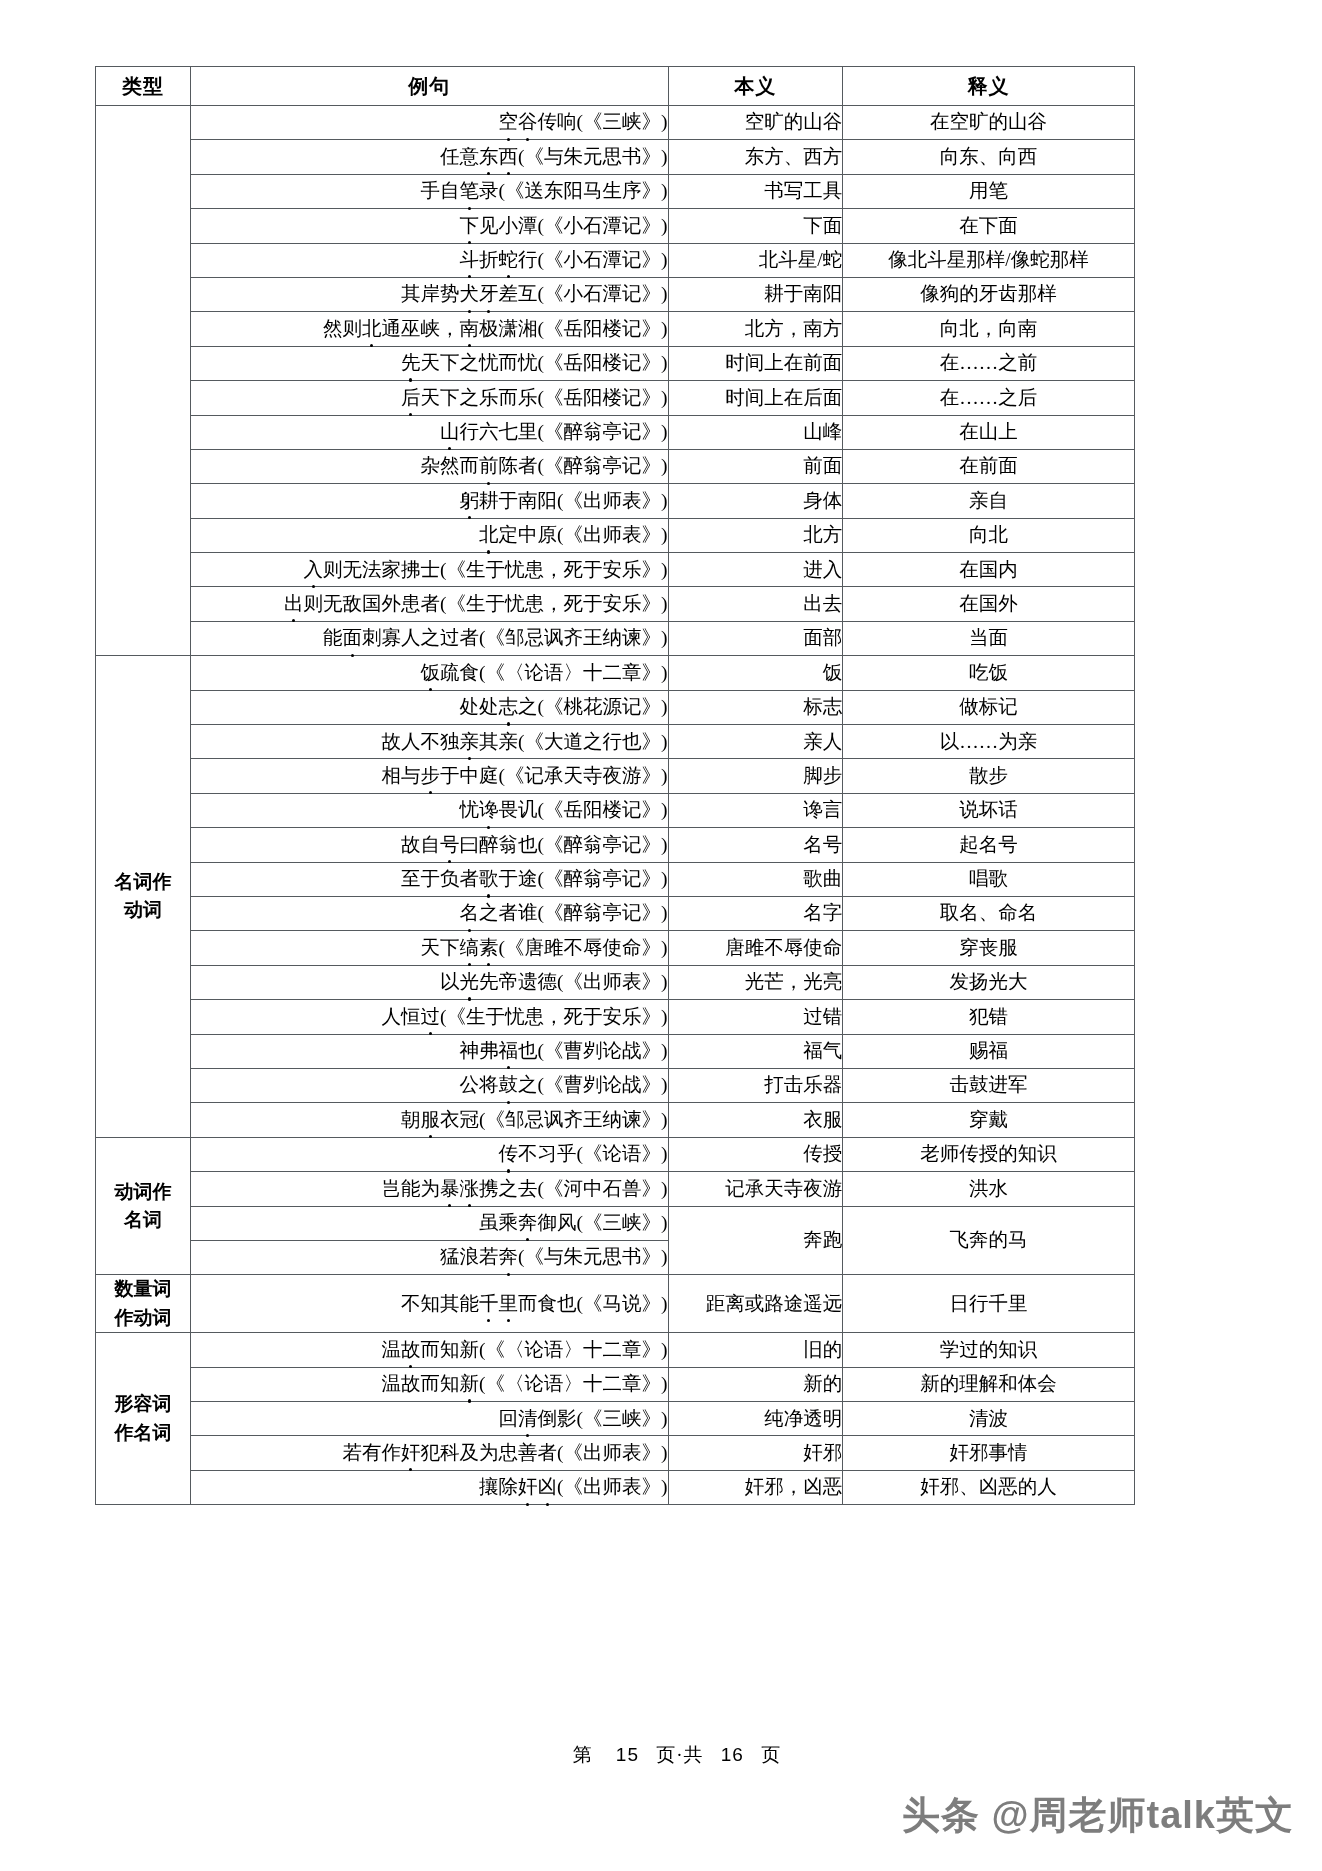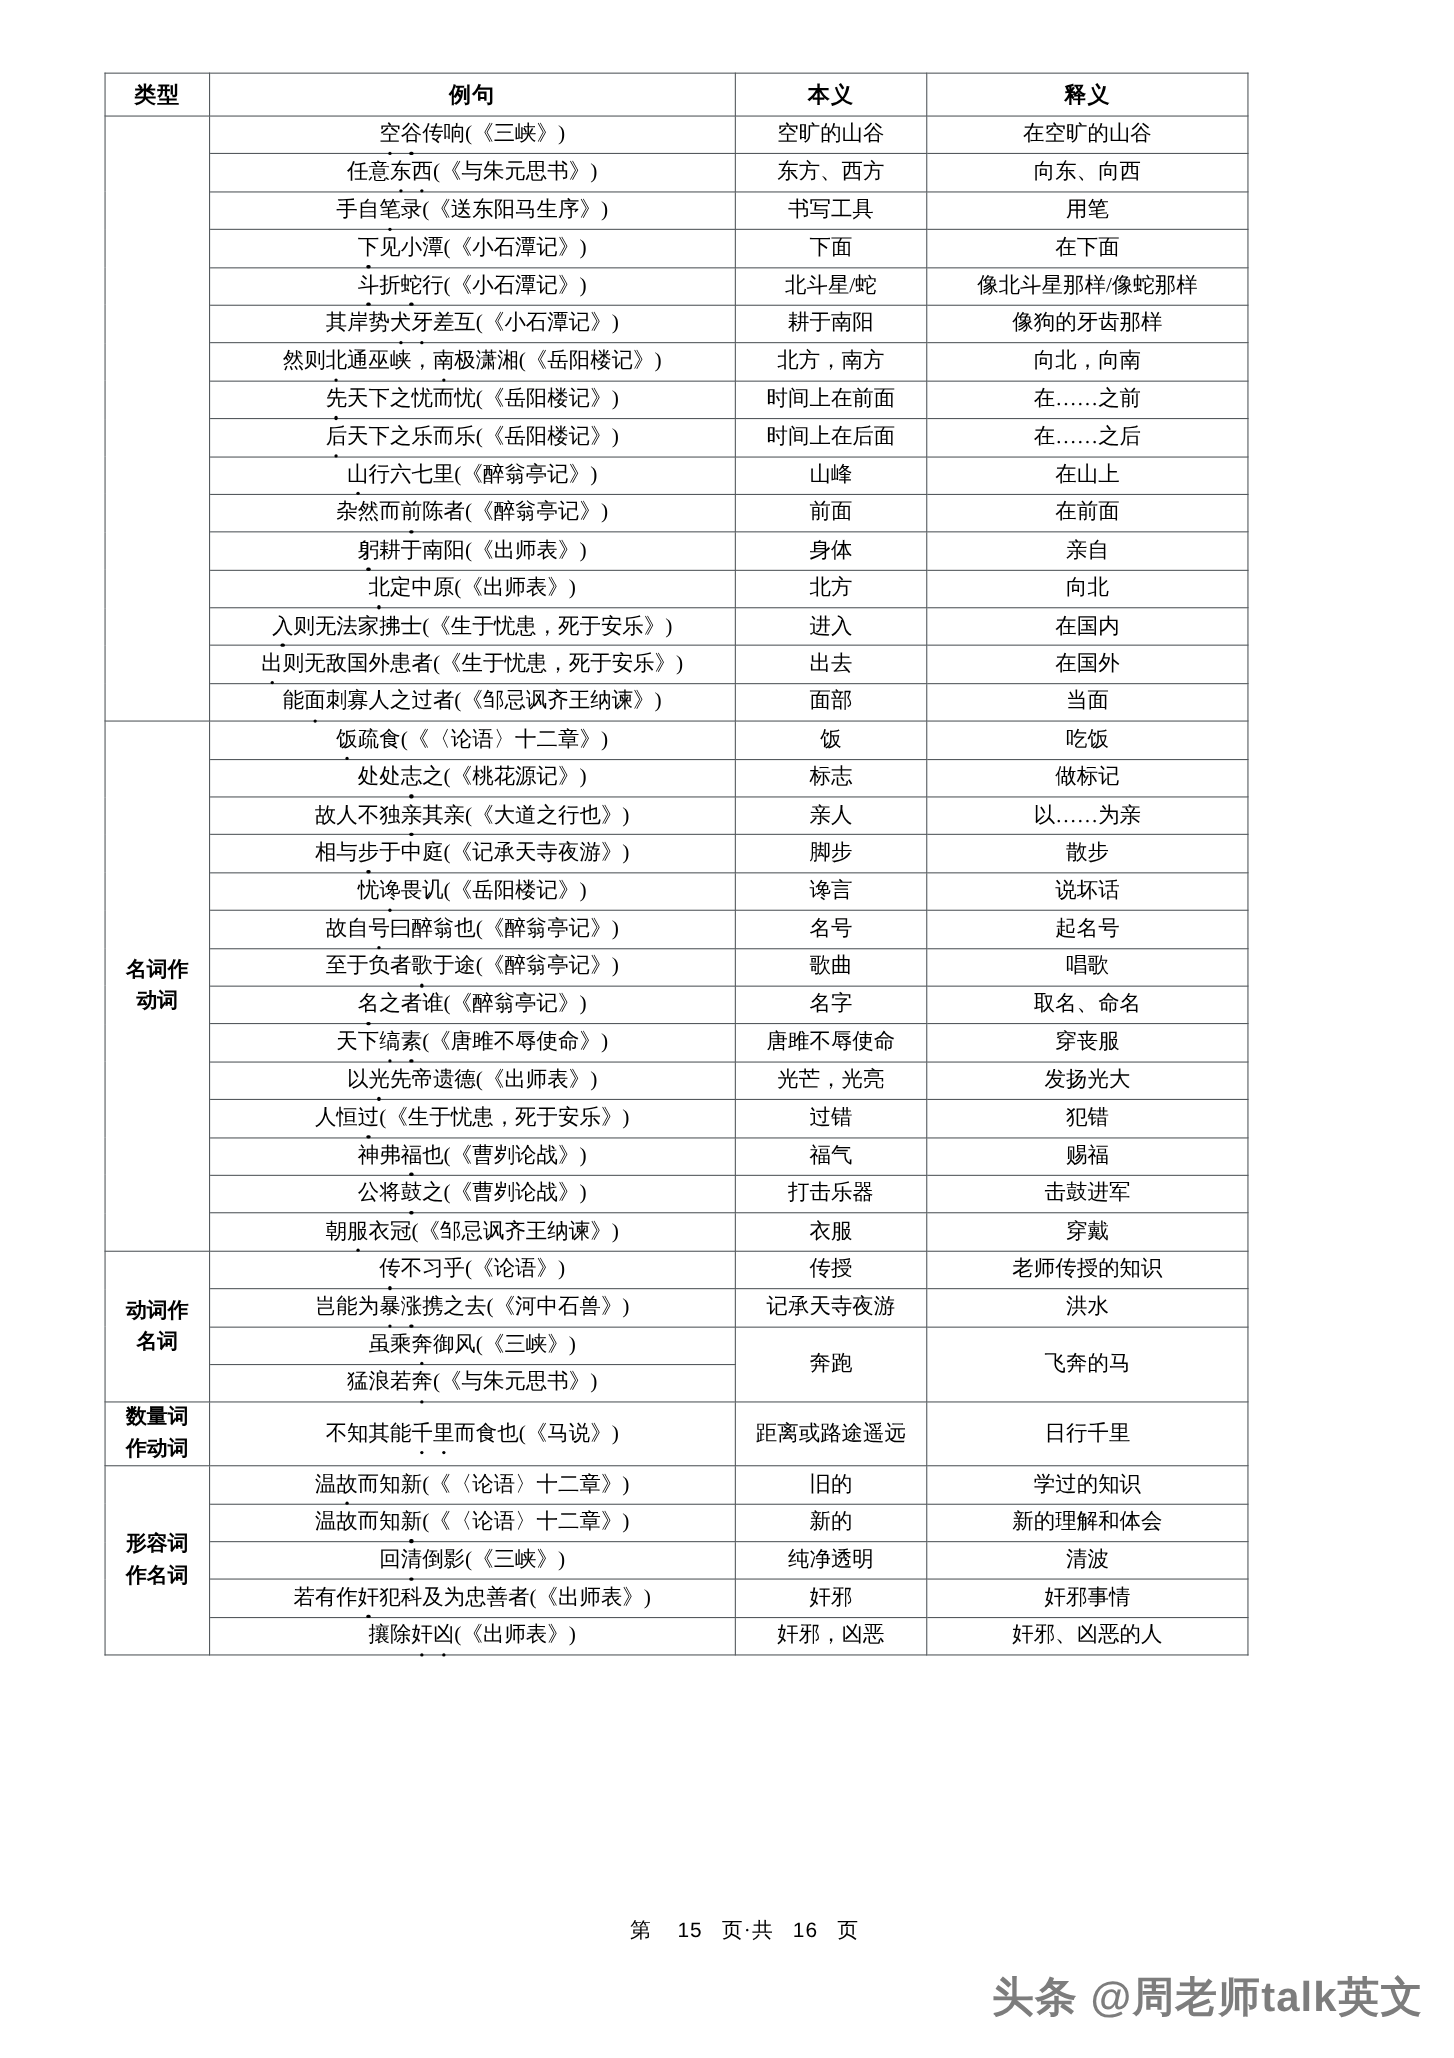--- a/index.html
+++ b/index.html
@@ -67,25 +67,25 @@
     font-size: 19px;
     line-height: 1.5;
     padding: 0 2px;
     font-weight: bold;
   }
   td.type-cell .type-line { display: block; }
 
   td.example-cell {
     padding-left: 12px;
     padding-right: 4px;
-    text-align: center;
+    text-align: right;
   }
   td.orig-cell {
     padding-left: 9px;
-    text-align: center;
+    text-align: right;
   }
   td.mean-cell {
     padding-left: 9px;
     text-align: center;
   }
 
   
   .dot {
     position: relative;
     display: inline-block;

